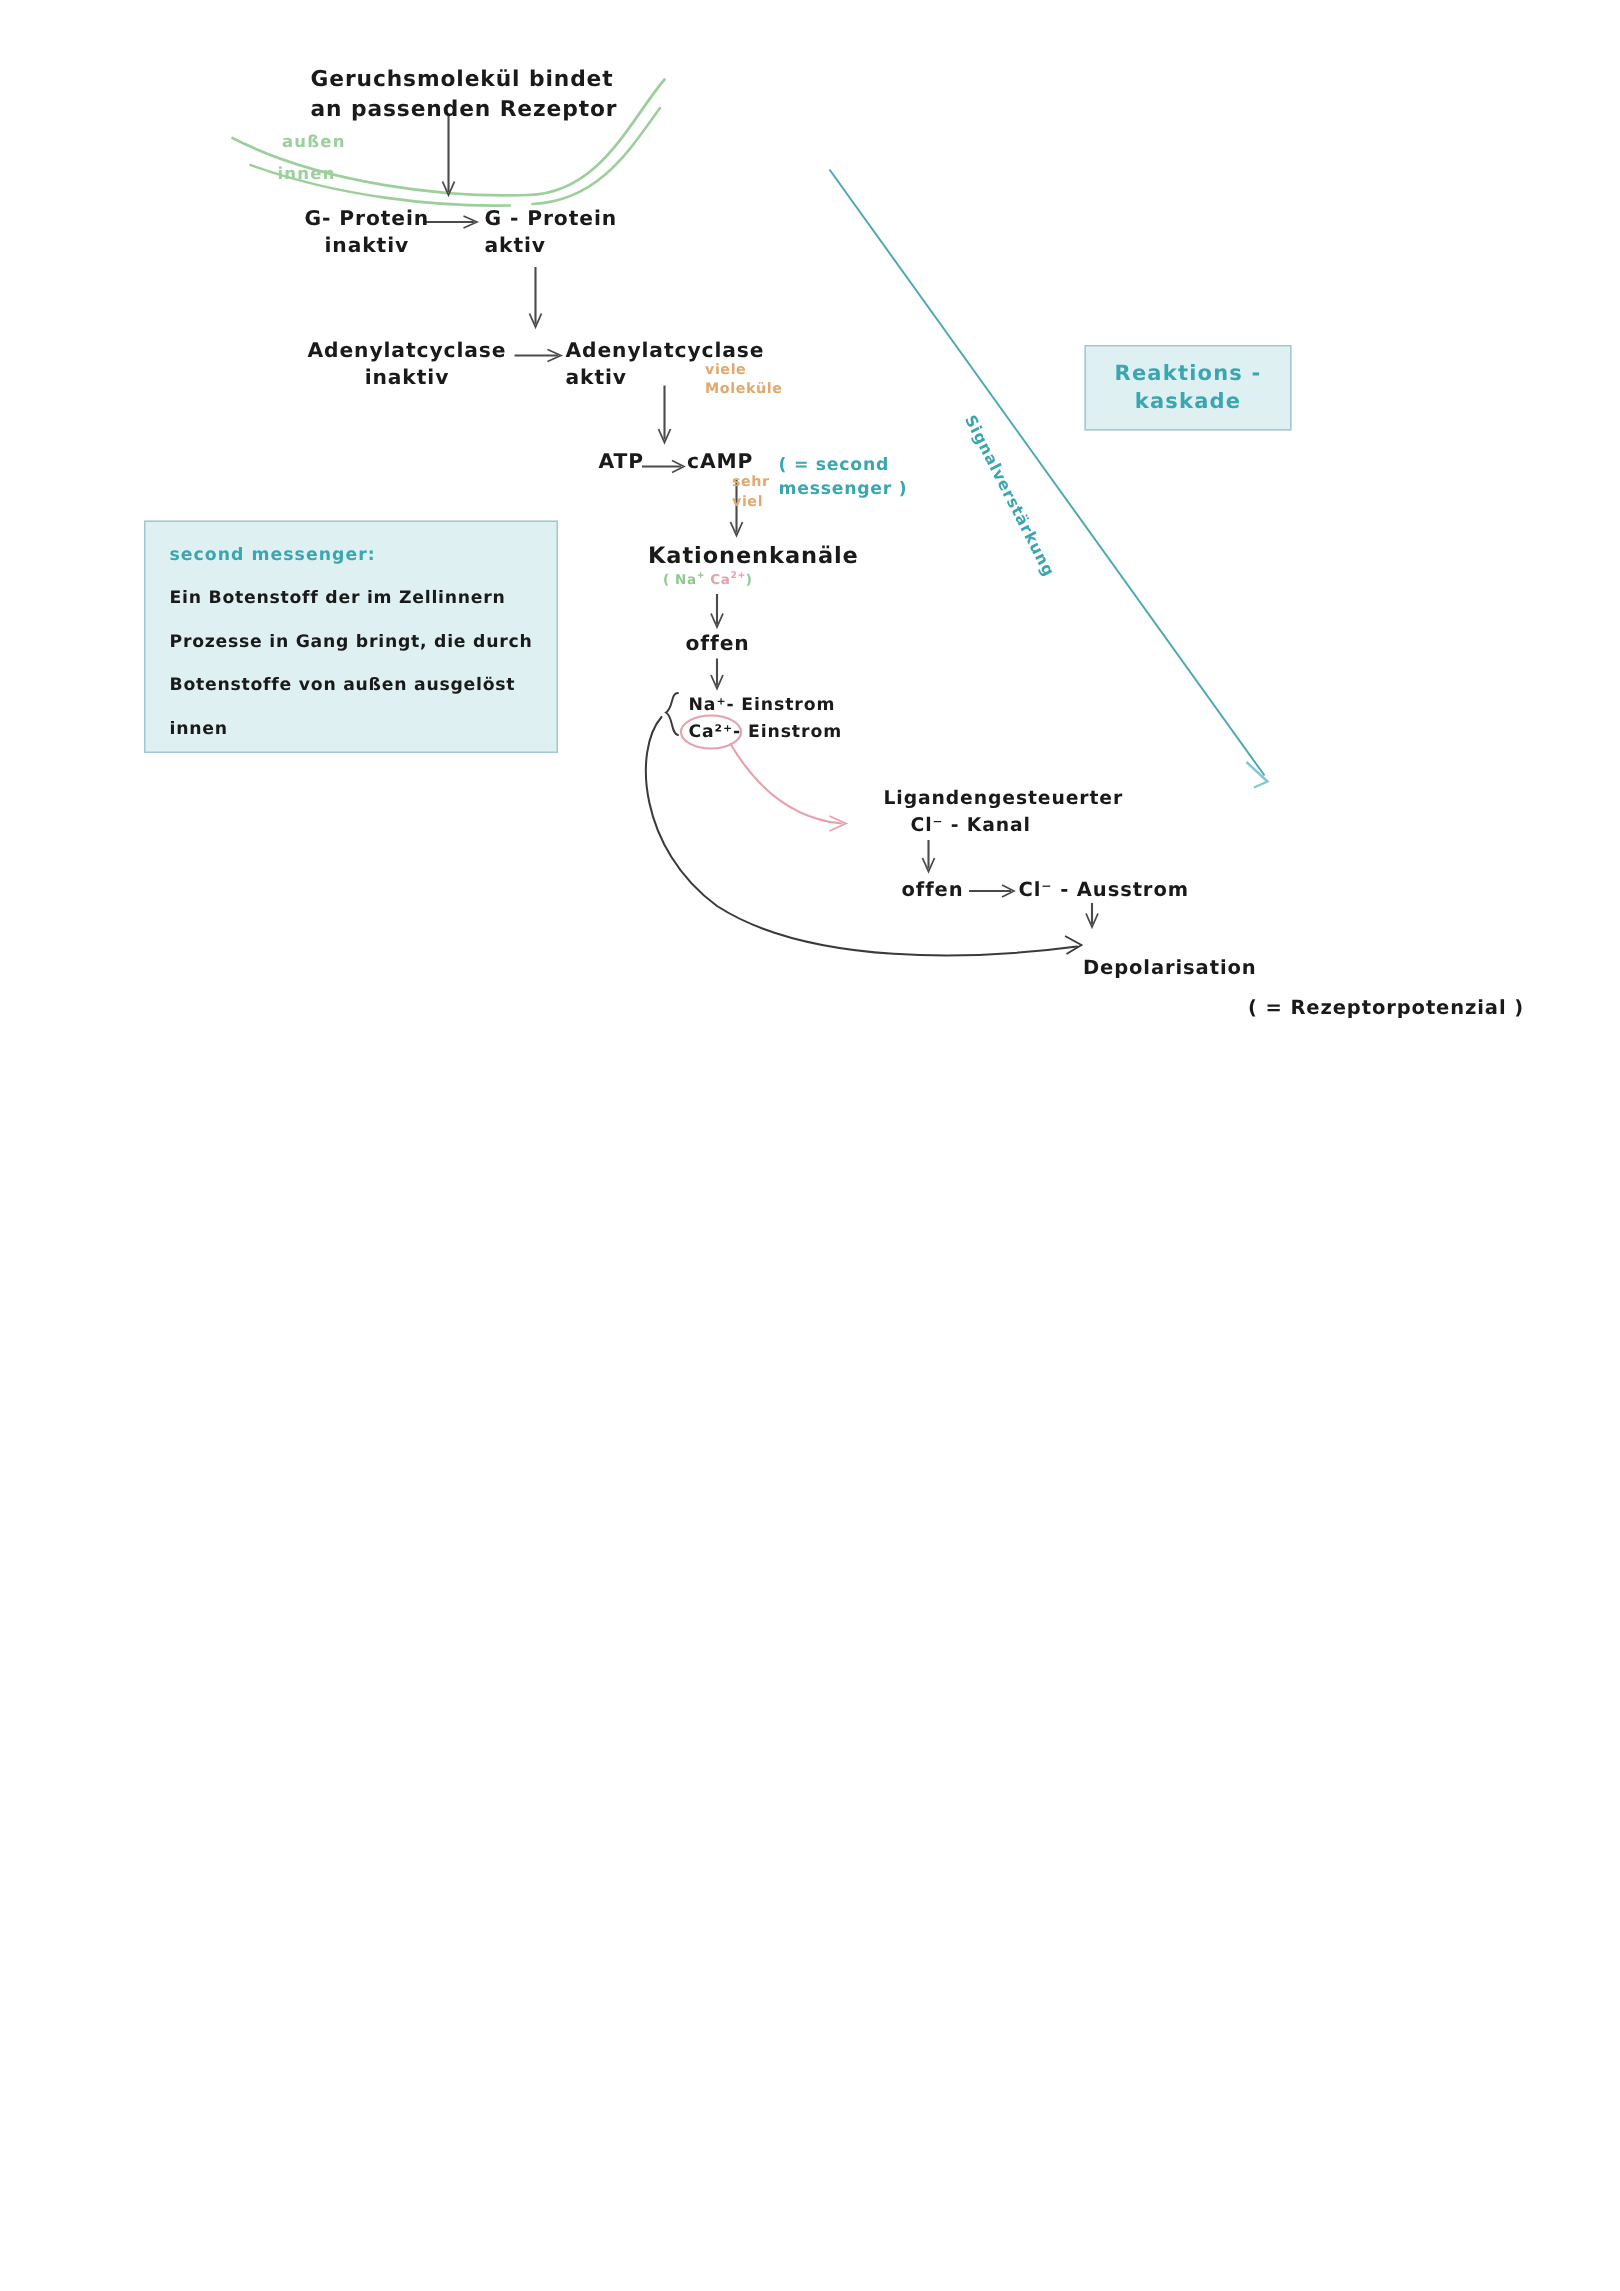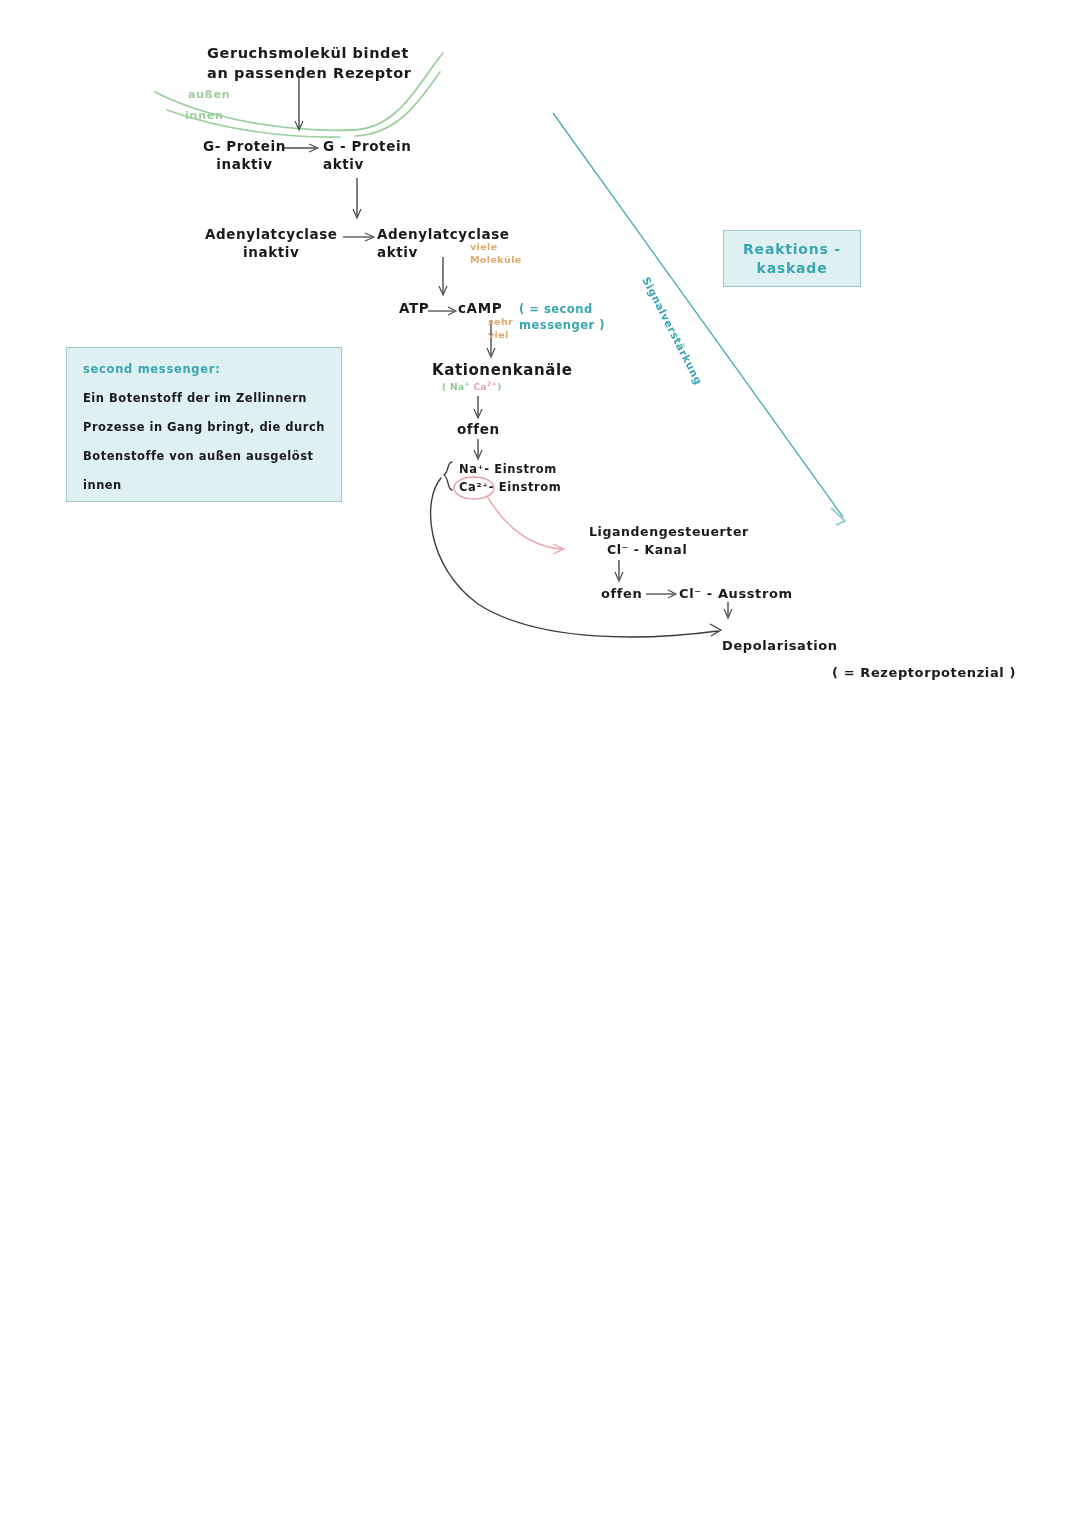--- a/index.html
+++ b/index.html
@@ -88,21 +88,21 @@
   .m-innen  { left: 185px; top: 109px; }
 
   
   .box {
     position: absolute;
     background: #dff0f3;
     border: 1px solid #9fc8cf;
     box-sizing: border-box;
   }
   .box-second {
-    left: 66px; top: 347px;
+    left: 96px; top: 347px;
     width: 276px; height: 155px;
     padding: 14px 16px 0 16px;
   }
   .box-second .bs-title {
     color: #3aa6b0;
     font-size: 11.5px;
     font-weight: 600;
     letter-spacing: 0.7px;
     margin-bottom: 15px;
   }

